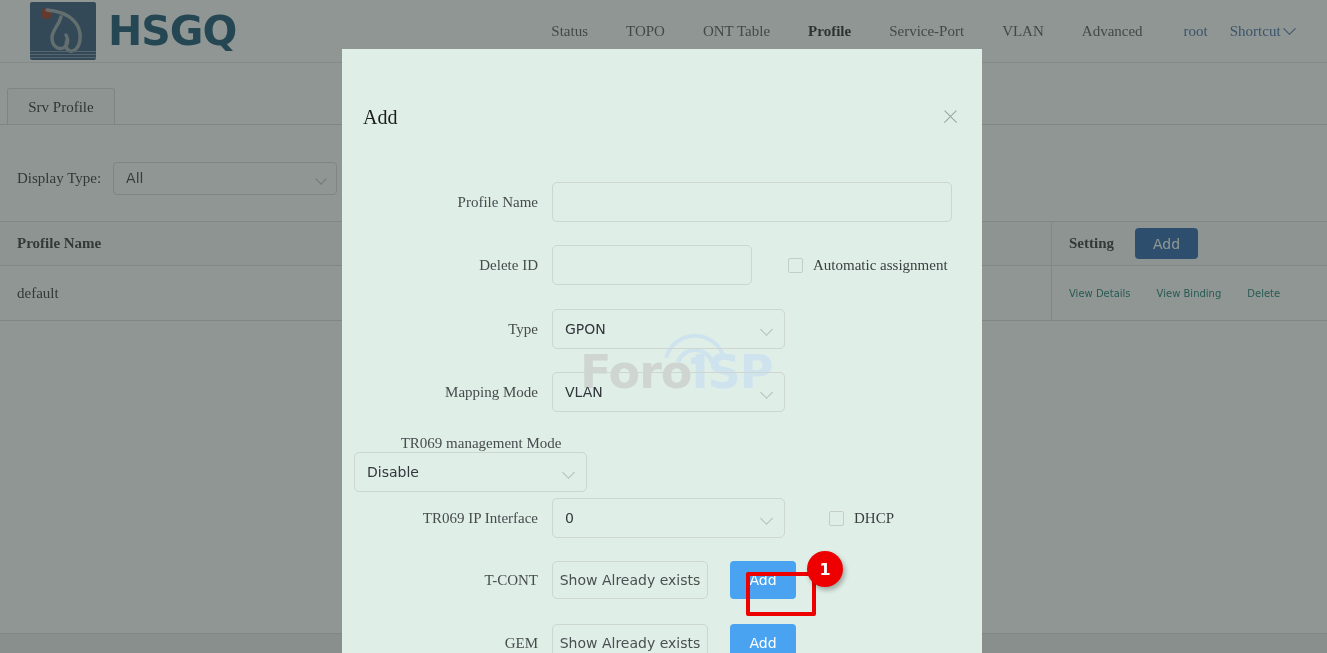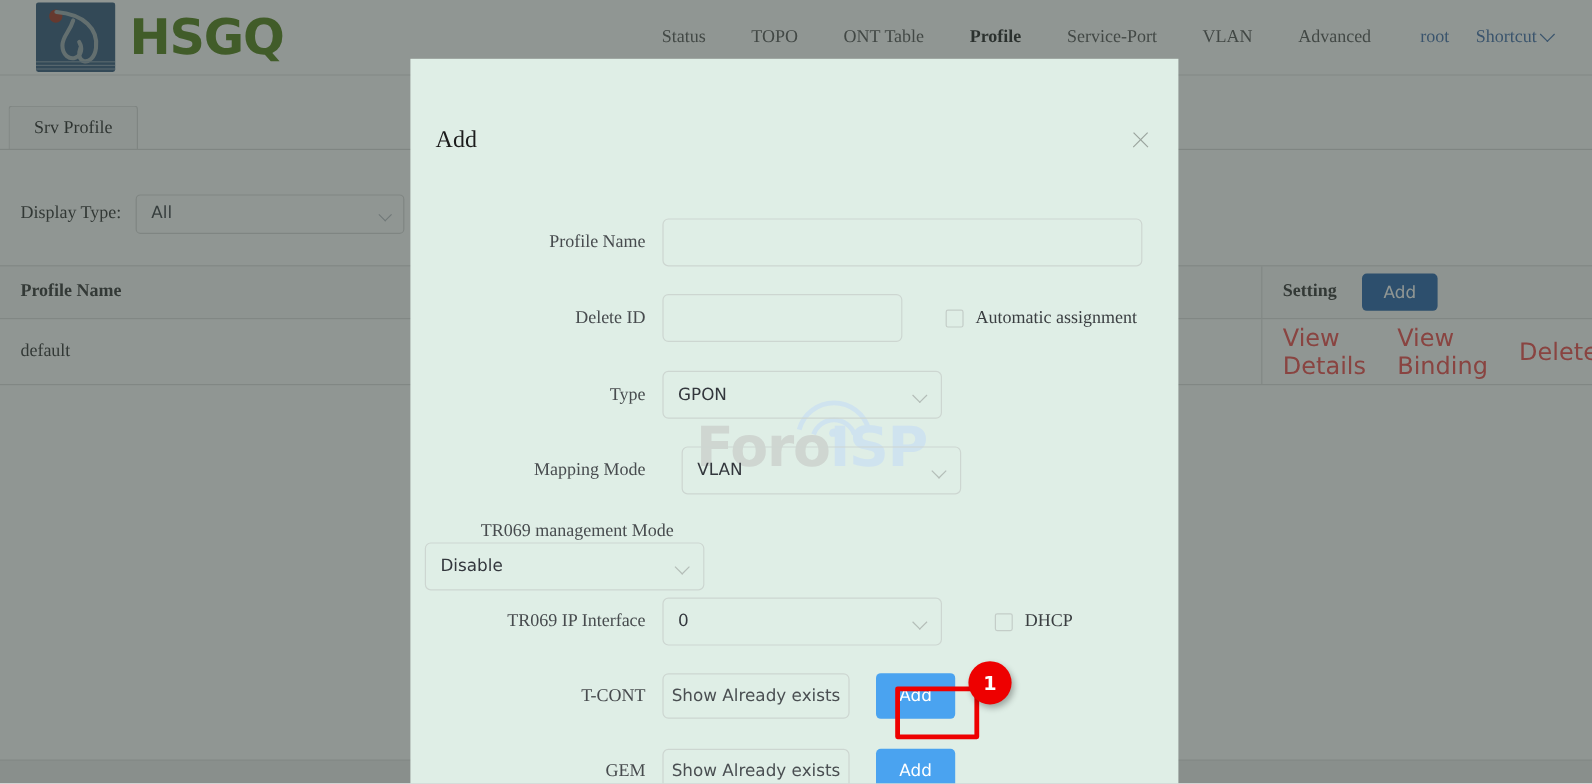--- a/index.html
+++ b/index.html
@@ -31,21 +31,21 @@
   }
   .logo-mark .swoosh { position: absolute; left: 0; top: 0; }
   .logo-mark .stripes {
     position: absolute; left: 0; bottom: 0; width: 100%; height: 9px;
   }
   .logo-mark .stripes i {
     display: block; height: 1px; background: #7d93a8; margin-bottom: 2px;
   }
   .logo-text {
     margin-left: 12px; font-family: "DejaVu Sans", sans-serif;
-    font-weight: bold; font-size: 41px; color: #4d7c0f; letter-spacing: -1px;
+    font-weight: bold; font-size: 41px; color: #0c4a6e; letter-spacing: -1px;
   }
 
   .nav { display: flex; align-items: center; margin-left: 296px; }
   .nav a {
     font-size: 15px; color: #4e4e4e; text-decoration: none;
     margin: 0 19px; white-space: nowrap;
   }
   .nav a.active { color: #1b1b1b; font-weight: bold; }
   .nav a.user { color: #3d6aa8; margin-left: 22px; margin-right: 8px; }
   .nav a.shortcut { color: #3d6aa8; margin-left: 14px; margin-right: 4px; }
@@ -109,22 +109,22 @@
         display: flex; align-items: center; padding-left: 17px; }
   .th { font-size: 15px; font-weight: bold; color: #2c2c2c; }
   .td { font-size: 15px; color: #2a2a2a; }
   .btn-add-tbl {
     margin-left: 21px; height: 31px; padding: 0 18px; border-radius: 4px;
     background: #1f5fa8; color: #ffffff; border: none;
     font-family: "DejaVu Sans", sans-serif; font-size: 14px;
     display: flex; align-items: center; justify-content: center;
   }
   .link {
-    font-family: "DejaVu Sans", sans-serif; font-size: 20px;
-    color: #ef4444; text-decoration: none; margin-right: 26px;
+    font-family: "DejaVu Sans", sans-serif; font-size: 10px;
+    color: #0f766e; text-decoration: none; margin-right: 26px;
   }
   .footer {
     position: absolute; left: 0; bottom: 0; width: 1327px; height: 20px;
     background: #f0f0f0; border-top: 1px solid #e0e0e0;
   }
 
   
   .overlay {
     position: absolute; inset: 0; background: rgba(57,67,63,0.56);
     z-index: 50;
@@ -326,21 +326,21 @@
       </div>
 
       <div class="frow" style="left:0; top:260px;">
         <div class="flabel">Type</div>
         <div class="finput fselect">
           <span>GPON</span>
           <span class="chev"></span>
         </div>
       </div>
 
-      <div class="frow" style="left:0; top:323px;gap:16px;">
+      <div class="frow" style="left:0; top:323px;">
         <div class="flabel">Mapping Mode</div>
         <div class="finput fselect">
           <span>VLAN</span>
           <span class="chev"></span>
         </div>
       </div>
 
       <div class="frow" style="left:12px; top:386px;flex-direction:column;">
         <div class="flabel">TR069 management Mode</div>
         <div class="finput fselect">

